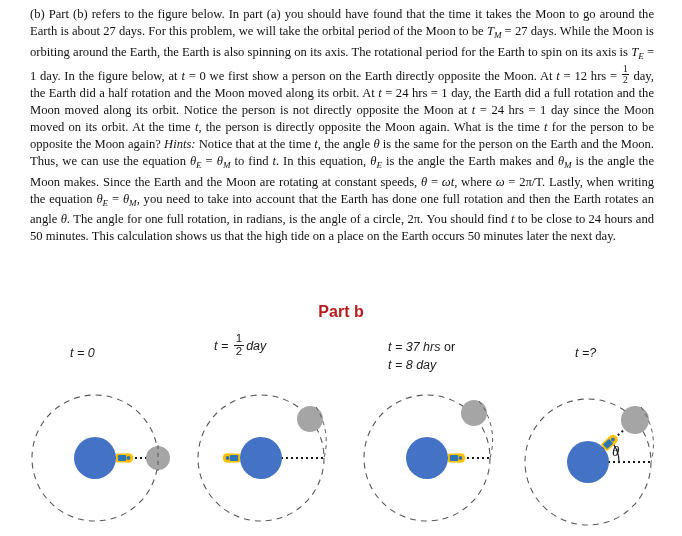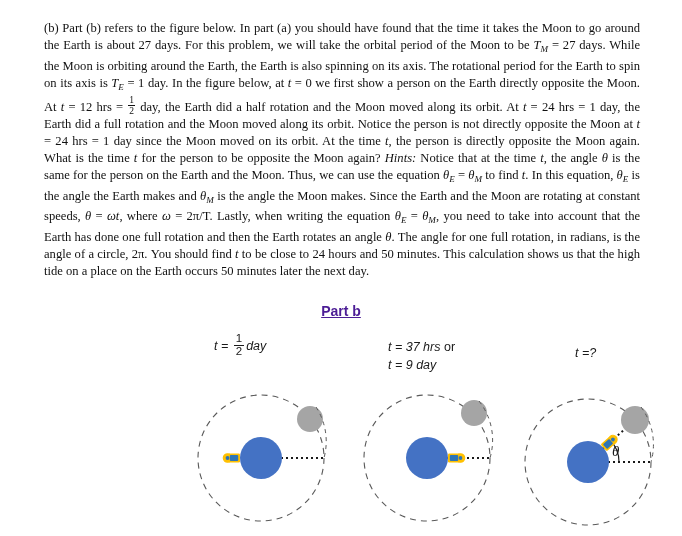--- a/index.html
+++ b/index.html
@@ -22,21 +22,21 @@
     left: 30px;
     top: 6px;
     width: 624px;
     font-size: 12.6px;
     line-height: 17.05px;
     text-align: justify;
     text-justify: inter-word;
     color: #111111;
   }
   #problem-text p {
-    margin: 14px;
+    margin: 0;
   }
   .it { font-style: italic; }
   .sub {
     font-size: 0.72em;
     vertical-align: -0.28em;
     font-style: italic;
   }
   .frac-inline {
     display: inline-block;
     vertical-align: -0.32em;
@@ -54,23 +54,22 @@
 
   
   #part-b-heading {
     position: absolute;
     left: 0;
     top: 303px;
     width: 682px;
     text-align: center;
     font-family: "Liberation Sans", sans-serif;
     font-weight: bold;
-    font-size: 14px;
-    color: #4c1d95;
-    text-decoration: underline;
+    font-size: 16px;
+    color: #b91c1c;
   }
 
   
   #figure-area {
     position: absolute;
     left: 0;
     top: 330px;
     width: 682px;
     height: 206px;
   }
@@ -132,20 +131,40 @@
 <body>
 
 <div id="problem-text">
   <p><span>(b)</span> <span>Part (b) refers to the figure below. In part (a) you should have found that the time it takes the Moon to go around the Earth is about 27 days. For this problem, we will take the orbital period of the Moon to be </span><span class="it">T</span><span class="sub">M</span><span> = 27 days. While the Moon is orbiting around the Earth, the Earth is also spinning on its axis. The rotational period for the Earth to spin on its axis is </span><span class="it">T</span><span class="sub">E</span><span> = 1 day. In the figure below, at </span><span class="it">t</span><span> = 0 we first show a person on the Earth directly opposite the Moon. At </span><span class="it">t</span><span> = 12 hrs = </span><span class="frac-inline"><span class="num">1</span><span class="den">2</span></span><span> day, the Earth did a half rotation and the Moon moved along its orbit. At </span><span class="it">t</span><span> = 24 hrs = 1 day, the Earth did a full rotation and the Moon moved along its orbit. Notice the person is not directly opposite the Moon at </span><span class="it">t</span><span> = 24 hrs = 1 day since the Moon moved on its orbit. At the time </span><span class="it">t</span><span>, the person is directly opposite the Moon again. What is the time </span><span class="it">t</span><span> for the person to be opposite the Moon again? </span><span class="it">Hints:</span><span> Notice that at the time </span><span class="it">t</span><span>, the angle </span><span class="it">θ</span><span> is the same for the person on the Earth and the Moon. Thus, we can use the equation </span><span class="it">θ</span><span class="sub">E</span><span> = </span><span class="it">θ</span><span class="sub">M</span><span> to find </span><span class="it">t</span><span>. In this equation, </span><span class="it">θ</span><span class="sub">E</span><span> is the angle the Earth makes and </span><span class="it">θ</span><span class="sub">M</span><span> is the angle the Moon makes. Since the Earth and the Moon are rotating at constant speeds, </span><span class="it">θ</span><span> = </span><span class="it">ωt</span><span>, where </span><span class="it">ω</span><span> = 2π/T</span><span>. Lastly, when writing the equation </span><span class="it">θ</span><span class="sub">E</span><span> = </span><span class="it">θ</span><span class="sub">M</span><span>, you need to take into account that the Earth has done one full rotation and then the Earth rotates an angle </span><span class="it">θ</span><span>. The angle for one full rotation, in radians, is the angle of a circle, 2π. You should find </span><span class="it">t</span><span> to be close to 24 hours and 50 minutes. This calculation shows us that the high tide on a place on the Earth occurs 50 minutes later the next day.</span></p>
 </div>
 
 <div id="part-b-heading">Part b</div>
 
 <div id="figure-area">
 
+  <div class="panel" id="panel-1">
+    <div class="panel-label" id="label-1">
+      <span class="lbl-line it">t = 0</span>
+    </div>
+    <div class="diagram">
+      <svg width="170" height="148" viewBox="0 0 170 148" xmlns="http://www.w3.org/2000/svg">
+        <circle cx="83" cy="70" r="63" fill="none" stroke="#595959" stroke-width="1.1" stroke-dasharray="6 5"></circle>
+        <line x1="83" y1="70" x2="152" y2="70" stroke="#1a1a1a" stroke-width="2" stroke-dasharray="2 3"></line>
+        <circle cx="146" cy="70" r="12" fill="#A5A5A5"></circle>
+        <line x1="146" y1="57" x2="146" y2="83" stroke="#595959" stroke-width="1" stroke-dasharray="4 4"></line>
+        <circle cx="83" cy="70" r="21" fill="#4472C4"></circle>
+        <g transform="translate(104,70) rotate(0)">
+          <ellipse cx="12.5" cy="0" rx="4.2" ry="4.2" fill="#FFC000" stroke="#FFC000" stroke-width="1.2"></ellipse>
+          <rect x="0" y="-4.6" width="12" height="9.2" rx="1.4" fill="#FFC000"></rect>
+          <rect x="1.8" y="-3.1" width="8.4" height="6.2" rx="1" fill="#2E75B6"></rect>
+          <circle cx="12.5" cy="0" r="1.9" fill="#2E75B6"></circle>
+        </g>
+      </svg>
+    </div>
+  </div>
 
   <div class="panel" id="panel-2">
     <div class="panel-label" id="label-2">
       <span class="lbl-line"><span class="it">t = </span><span class="frac-lbl"><span class="num">1</span><span class="den">2</span></span><span class="it">day</span></span>
     </div>
     <div class="diagram">
       <svg width="170" height="148" viewBox="0 0 170 148" xmlns="http://www.w3.org/2000/svg">
         <circle cx="83" cy="70" r="63" fill="none" stroke="#595959" stroke-width="1.1" stroke-dasharray="6 5"></circle>
         <line x1="83" y1="70" x2="146" y2="70" stroke="#1a1a1a" stroke-width="2" stroke-dasharray="2 3"></line>
         <circle cx="132" cy="31" r="13" fill="#A5A5A5"></circle>
@@ -157,21 +176,21 @@
           <rect x="1.8" y="-3.1" width="8.4" height="6.2" rx="1" fill="#2E75B6"></rect>
           <circle cx="12.5" cy="0" r="1.9" fill="#2E75B6"></circle>
         </g>
       </svg>
     </div>
   </div>
 
   <div class="panel" id="panel-3">
     <div class="panel-label" id="label-3">
       <span class="lbl-line"><span class="it">t = 37 </span><span class="it">hrs</span><span> or</span></span>
-      <span class="lbl-line"><span class="it">t = 9 </span><span class="it">day</span></span>
+      <span class="lbl-line"><span class="it">t = 8 </span><span class="it">day</span></span>
     </div>
     <div class="diagram">
       <svg width="170" height="148" viewBox="0 0 170 148" xmlns="http://www.w3.org/2000/svg">
         <circle cx="79" cy="70" r="63" fill="none" stroke="#595959" stroke-width="1.1" stroke-dasharray="6 5"></circle>
         <line x1="79" y1="70" x2="142" y2="70" stroke="#1a1a1a" stroke-width="2" stroke-dasharray="2 3"></line>
         <circle cx="126" cy="25" r="13" fill="#A5A5A5"></circle>
         <path d="M 131 13 A 63 63 0 0 1 142 70" fill="none" stroke="#595959" stroke-width="1" stroke-dasharray="4 4"></path>
         <circle cx="79" cy="70" r="21" fill="#4472C4"></circle>
         <g transform="translate(100,70) rotate(0)">
           <ellipse cx="12.5" cy="0" rx="4.2" ry="4.2" fill="#FFC000" stroke="#FFC000" stroke-width="1.2"></ellipse>

